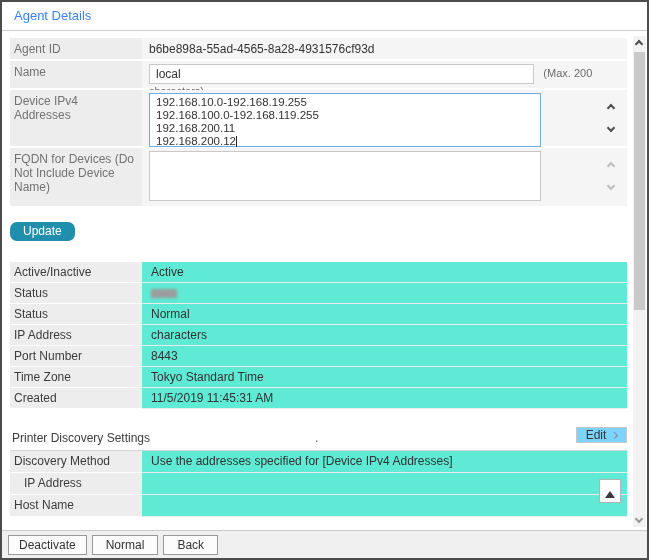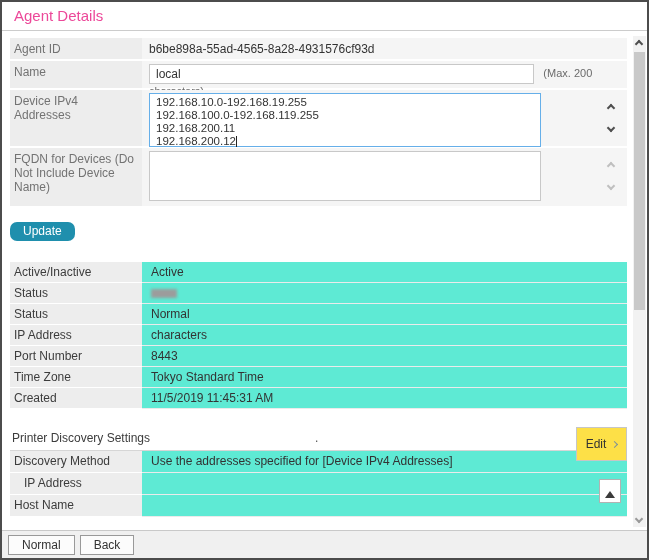--- a/index.html
+++ b/index.html
@@ -5,21 +5,21 @@
   * { margin:0; padding:0; box-sizing:border-box; }
   body { background:#fff; font-family:"Liberation Sans", sans-serif; }
   .window {
     position:relative; width:649px; height:560px;
     border:2px solid #4c4c4c; background:#fff; overflow:hidden;
     font-size:12px; color:#333;
   }
   .titlebar {
     position:absolute; top:0; left:0; right:0; height:29px;
     line-height:28px; padding-left:12px; border-bottom:1px solid #ccc;
-    color:#ec4899; font-size:15px; background:#fff;
+    color:#3b82f6; font-size:13px; background:#fff;
   }
   .main { position:absolute; top:30px; left:0; right:20px; bottom:30px; padding:6px 0 0 8px; overflow:hidden; }
 
   
   .form-row { display:flex; margin-bottom:2px; }
   .form-label { width:132px; flex-shrink:0; background:#ededed; padding:4px 6px 3px 4px; color:#737373; line-height:14px; }
   .form-value { flex:1; background:#f5f5f5; padding:3px 8px 3px 7px; position:relative; }
   .row-agentid { height:21px; }
   .row-agentid .form-value { padding-top:4px; }
   .row-name { height:27px; }
@@ -62,22 +62,22 @@
   }
   .info-label.indent { padding-left:14px; }
   .info-value { flex:1; padding-left:9px; line-height:20px; border-bottom:1px solid #ebebeb; background:#5eead4; }
   .redacted-blob { display:inline-block; width:26px; height:9px; margin-top:6px; background:#9c9c9c; filter:blur(1.5px); border-radius:1px; }
 
   
   .disc-header { position:relative; margin-top:18px; height:24px; border-bottom:1px solid #d6d6d6; }
   .disc-title { position:absolute; left:2px; bottom:5px; color:#3c3c3c; }
   .disc-dot { position:absolute; left:305px; bottom:5px; color:#555; }
   .edit-btn {
-    position:absolute; right:0; top:0; width:51px; height:34px;
-    background:#fde047; border:1px solid #c6c6c6; font-size:12px; color:#333;
+    position:absolute; right:0; top:0; width:51px; height:16px;
+    background:#7dd3fc; border:1px solid #c6c6c6; font-size:12px; color:#333;
     font-family:"Liberation Sans", sans-serif; cursor:pointer;
     display:flex; align-items:center; justify-content:center; gap:6px;
   }
   .chev-right { width:5px; height:5px; border-style:solid; border-width:1.5px 1.5px 0 0; border-color:#7d9199; transform:rotate(45deg); }
 
   
   .totop-btn {
     position:absolute; right:26px; top:477px; width:22px; height:24px;
     background:#fff; border:1px solid #b2b2b2; cursor:pointer; padding-top:5px;
   }
@@ -221,17 +221,18 @@
     <div class="sb-arrow sb-up">
         <span class="chevglyph"></span>
       </div>
     <div class="sb-thumb"></div>
     <div class="sb-arrow sb-down">
         <span class="chevglyph"></span>
       </div>
   </div>
 
   <div class="footer">
+    <button class="footer-btn wide">Deactivate</button>
     <button class="footer-btn">Normal</button>
     <button class="footer-btn">Back</button>
   </div>
 
 </div>
 
 </body></html>

